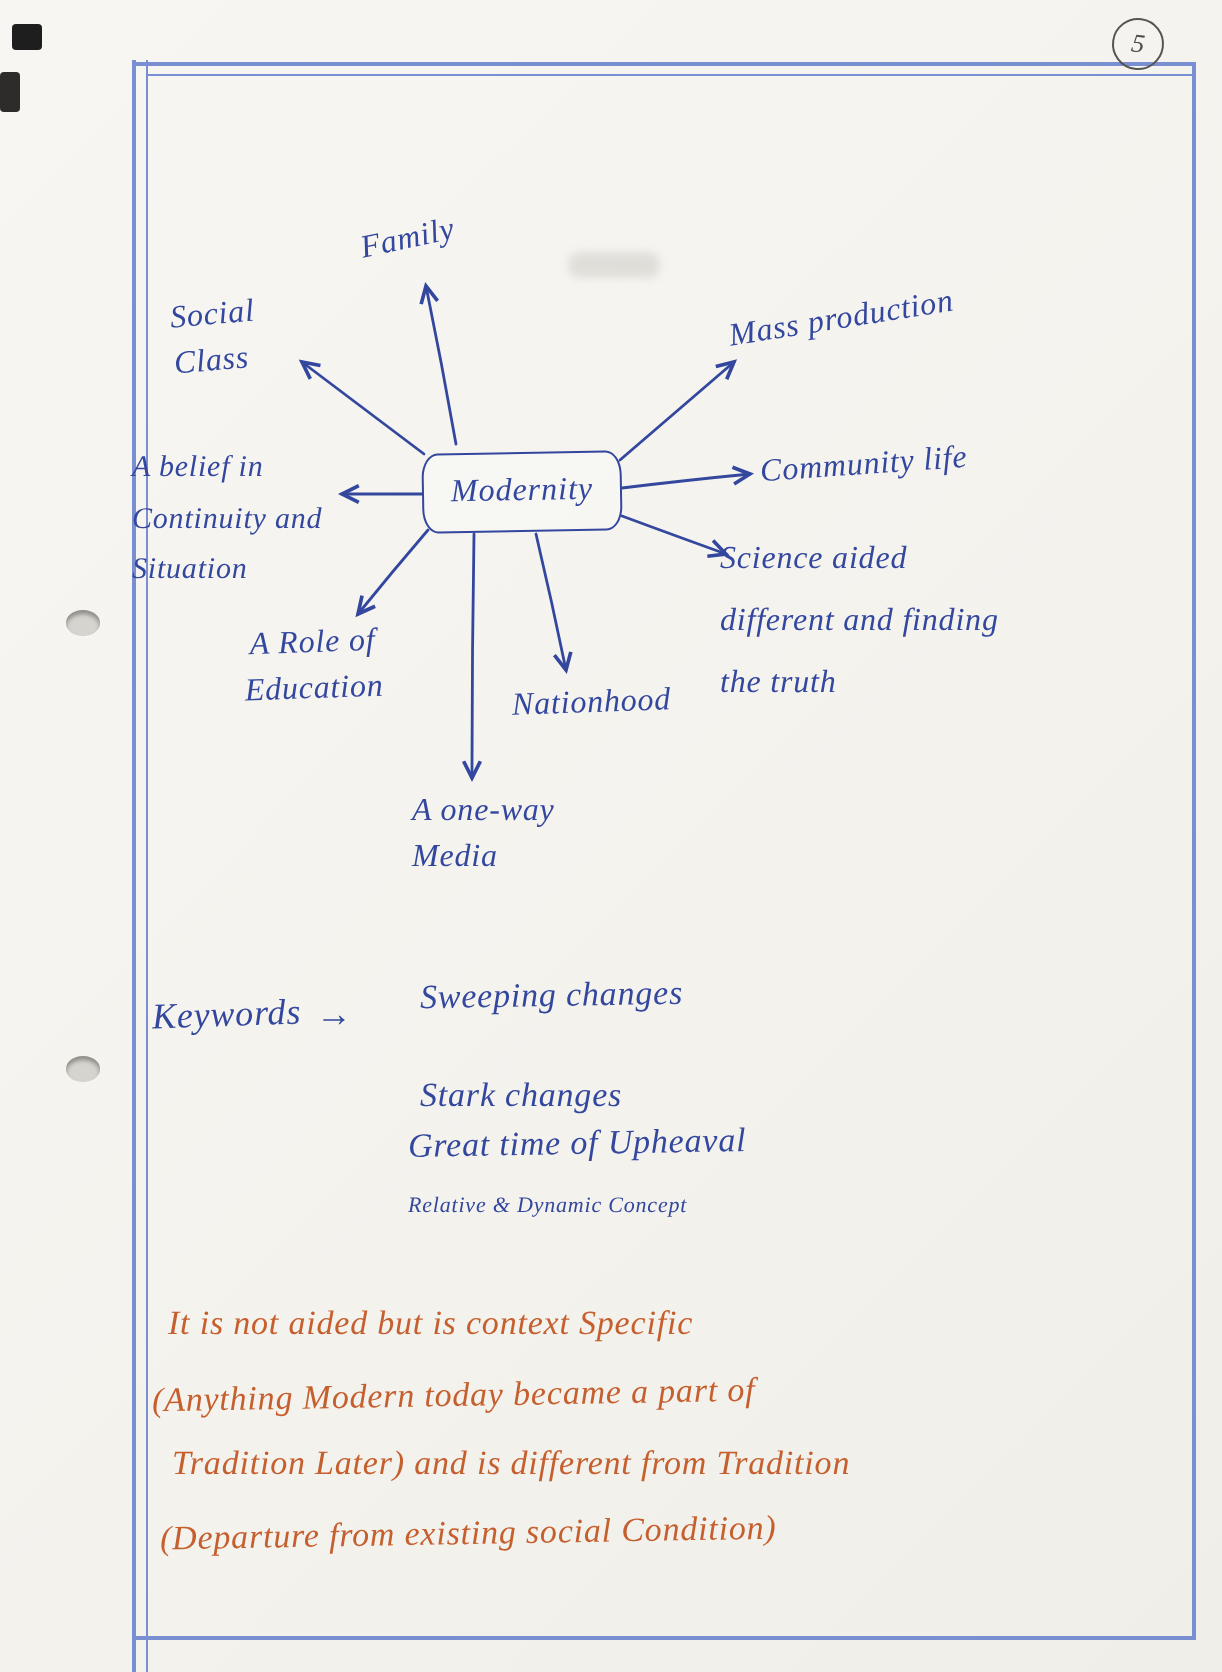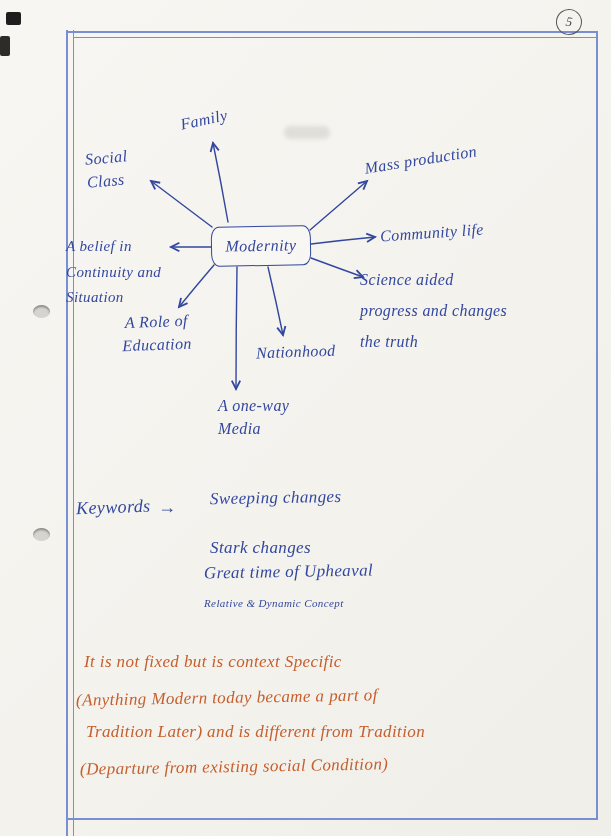--- a/index.html
+++ b/index.html
@@ -41,24 +41,24 @@
     position:absolute;left:211px;top:226px;width:98px;height:38px;
     border:1.6px solid #33479e;border-radius:8px/12px;
     display:flex;align-items:center;justify-content:center;
     color:#33479e;font-style:italic;font-size:16px;letter-spacing:.5px;
     transform:rotate(-1deg);background:rgba(255,255,255,.25);
   }
   svg.arrows{position:absolute;left:0;top:0;}
   
   .lb-family{left:180px;top:108px;transform:rotate(-12deg);}
   .lb-social{left:86px;top:146px;transform:rotate(-5deg);}
-  .lb-belief{left:66px;top:234px;font-size:15px;line-height:1.7;}
+  .lb-belief{left:66px;top:222px;font-size:15px;line-height:1.7;}
   .lb-role{left:122px;top:310px;transform:rotate(-2deg);text-align:center;}
   .lb-nation{left:256px;top:340px;transform:rotate(-2deg);}
-  .lb-oneway{left:218px;top:394px;}
+  .lb-oneway{left:206px;top:394px;}
   .lb-mass{left:364px;top:148px;transform:rotate(-9deg);}
   .lb-community{left:380px;top:221px;transform:rotate(-4deg);}
   .lb-science{left:360px;top:264px;line-height:1.95;}
   
   .kw-label{left:76px;top:494px;font-size:18px;transform:rotate(-2deg);}
   .kw-arrow{left:158px;top:494px;font-size:18px;font-style:normal;}
   .kw-0{left:210px;top:486px;font-size:17px;transform:rotate(-1deg);}
   .kw-1{left:210px;top:536px;font-size:17px;}
   .kw-2{left:204px;top:560px;font-size:17px;transform:rotate(-1deg);}
   .kw-3{left:204px;top:596px;font-size:11px;}
@@ -116,26 +116,26 @@
 Continuity and
 Situation</div>
 <div class="hw lb-role">A Role of
 Education</div>
 <div class="hw lb-nation">Nationhood</div>
 <div class="hw lb-oneway">A one-way
 Media</div>
 <div class="hw lb-mass">Mass production</div>
 <div class="hw lb-community">Community life</div>
 <div class="hw lb-science">Science aided
-progress and changes
+different and finding
 the truth</div>
 
 <div class="hw kw-label">Keywords</div>
 <div class="hw kw-arrow">→</div>
 <div class="hw kw-0">Sweeping changes</div>
 <div class="hw kw-1">Stark changes</div>
 <div class="hw kw-2">Great time of Upheaval</div>
 <div class="hw kw-3">Relative &amp; Dynamic Concept</div>
 
-<div class="hw hw-orange note-0">It is not fixed but is context Specific</div>
+<div class="hw hw-orange note-0">It is not aided but is context Specific</div>
 <div class="hw hw-orange note-1">(Anything Modern today became a part of</div>
 <div class="hw hw-orange note-2">Tradition Later) and is different from Tradition</div>
 <div class="hw hw-orange note-3">(Departure from existing social Condition)</div>
 
 </body></html>

